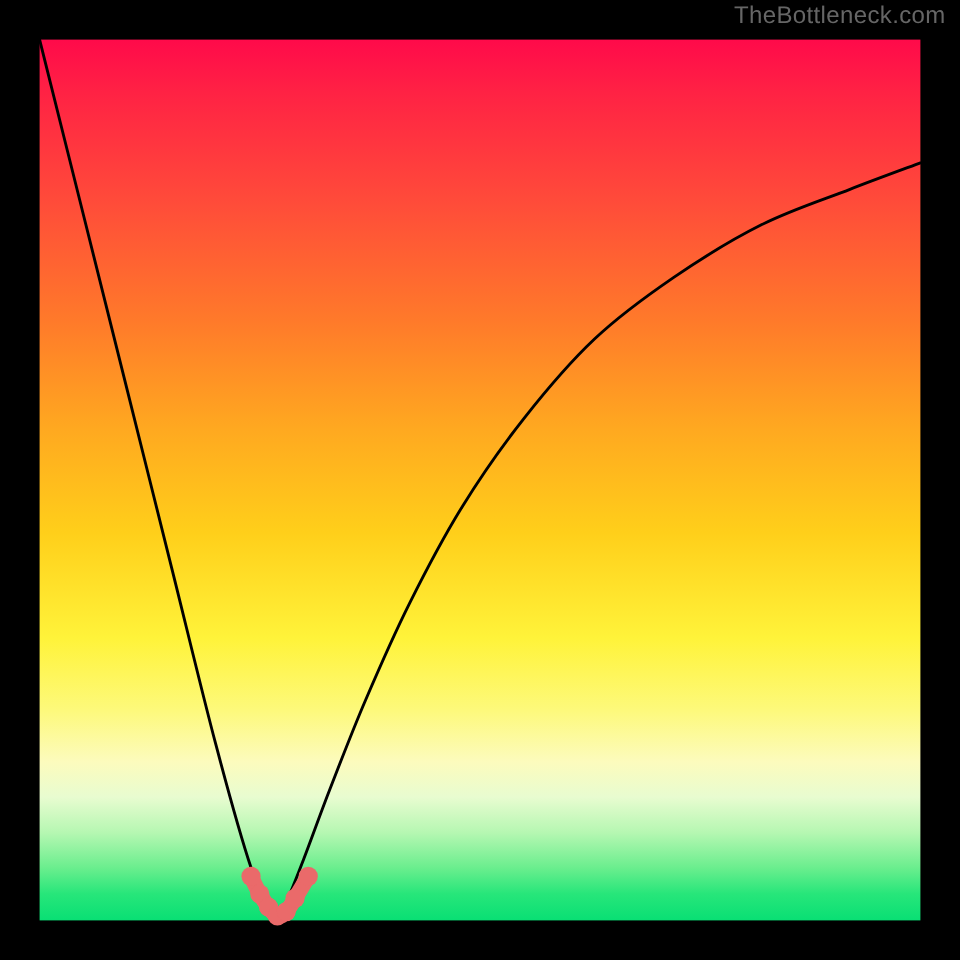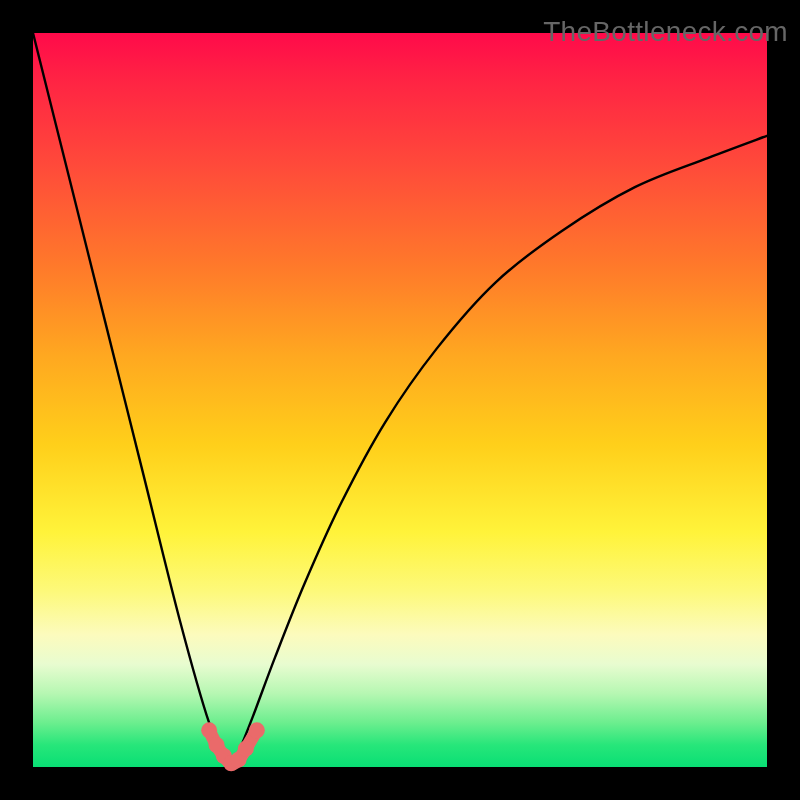--- a/index.html
+++ b/index.html
@@ -12,24 +12,24 @@
     background: #000;
   }
   .stage {
     position: relative;
     width: 800px;
     height: 800px;
     background: #000;
   }
   .watermark {
     position: absolute;
-    top: 16px;
+    top: 2px;
     right: 12px;
     color: #666;
-    font-size: 28px;
+    font-size: 20px;
     letter-spacing: 0.3px;
     z-index: 20;
     user-select: none;
   }
   
   .plot {
     position: absolute;
     left: 33px;
     top: 33px;
     width: 734px;   

